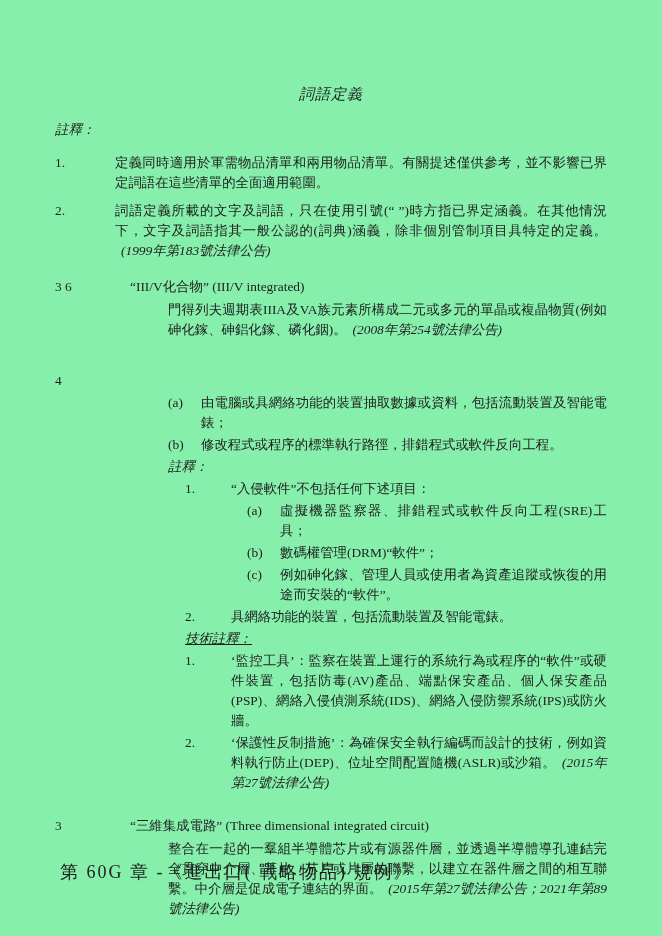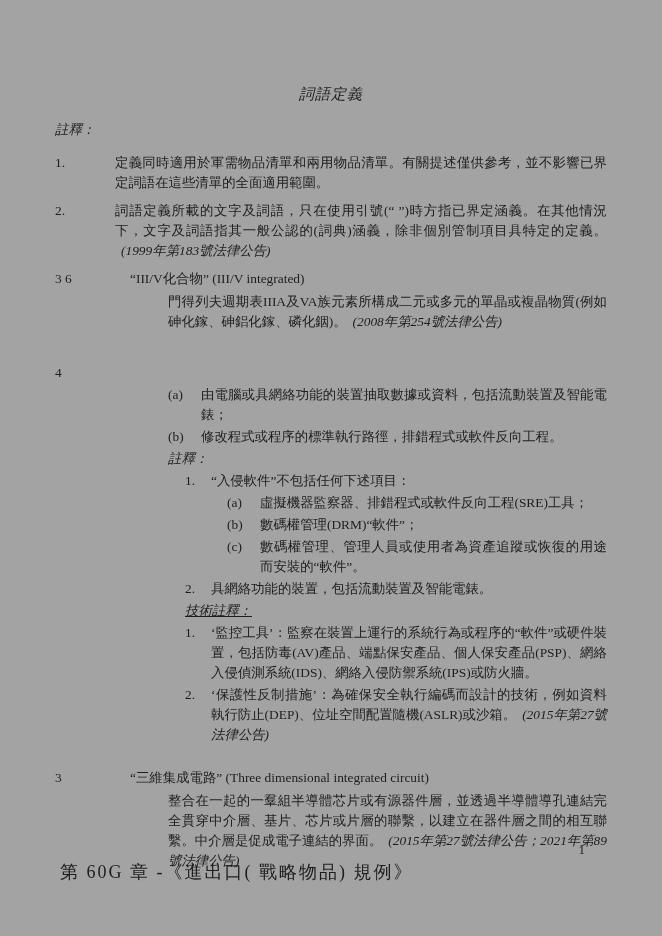--- a/index.html
+++ b/index.html
@@ -1,60 +1,60 @@
 <!DOCTYPE html>
 <html lang="zh-Hant"><head>
 <meta charset="utf-8">
 <style>
   html,body { margin:0; padding:0; background:#e8e8e8; }
   .page {
     position:relative;
     width:662px; height:936px;
     margin:0 auto;
-    background:#a3a3a3;
+    background:#86efac;
     color:#1d1d1d;
     font-family:"Liberation Serif","DejaVu Serif",serif;
     font-size:13.4px;
     line-height:20px;
     box-sizing:border-box;
     padding:84px 55px 0 55px;
     overflow:hidden;
   }
   .title {
     text-align:center;
     font-style:italic;
     font-size:15px;
     letter-spacing:1px;
     margin-bottom:16px;
   }
   .notes-label { font-style:italic; margin-bottom:13px; }
   .num-item { display:flex; margin-top:8px; }
   .num-item .inum { width:60px; flex:none; }
   .num-item .itxt { flex:1; text-align:justify; }
 
-  .entry-first { margin-top:8px; }
+  .entry-first { margin-top:16px; }
   .entry-mid   { margin-top:31px; }
   .entry-last  { margin-top:23px; }
 
   .entry-head { display:flex; }
   .entry-head .enum { width:75px; flex:none; }
   .entry-head .term { flex:1; }
 
   .entry-body { margin-left:113px; margin-top:3px; text-align:justify; }
 
   .lettered { display:flex; margin-left:113px; margin-top:2px; }
   .lettered .lbl { width:33px; flex:none; }
   .lettered .ltxt { flex:1; text-align:justify; }
 
   .inner-label { font-style:italic; margin-left:113px; margin-top:2px; }
   .inner-label2 { font-style:italic; margin-left:130px; margin-top:2px;text-decoration:underline; }
 
   .note { display:flex; margin-left:130px; margin-top:2px; }
   .note .nnum { width:26px; flex:none; }
-  .note .ntxt { flex:1; text-align:justify; }
+  .note .ntxt { flex:1; text-align:justify;margin-left:20px; }
 
   .subnote { display:flex; margin-left:16px; margin-top:2px; }
   .subnote .lbl { width:33px; flex:none; }
   .subnote .stxt { flex:1; text-align:justify; }
 
   .cite { font-style:italic; margin-left:6px; white-space:normal; }
 
   .pageno {
     position:absolute; top:840px; right:77px;
     font-size:13px;
@@ -118,21 +118,21 @@
         <div class="subnote">
           <span class="lbl">(a)</span>
           <span class="stxt">虛擬機器監察器、排錯程式或軟件反向工程(SRE)工具；</span>
         </div>
         <div class="subnote">
           <span class="lbl">(b)</span>
           <span class="stxt">數碼權管理(DRM)“軟件”；</span>
         </div>
         <div class="subnote">
           <span class="lbl">(c)</span>
-          <span class="stxt">數碼權管理、管理人員或使用者為資產追蹤或恢復的用途而安裝的“軟件”。</span>
+          <span class="stxt">例如砷化鎵、管理人員或使用者為資產追蹤或恢復的用途而安裝的“軟件”。</span>
         </div>
       </div>
     </div>
 
     <div class="note">
       <span class="nnum">2.</span>
       <div class="ntxt">具網絡功能的裝置，包括流動裝置及智能電錶。</div>
     </div>
 
     <div class="inner-label2">技術註釋：</div>

